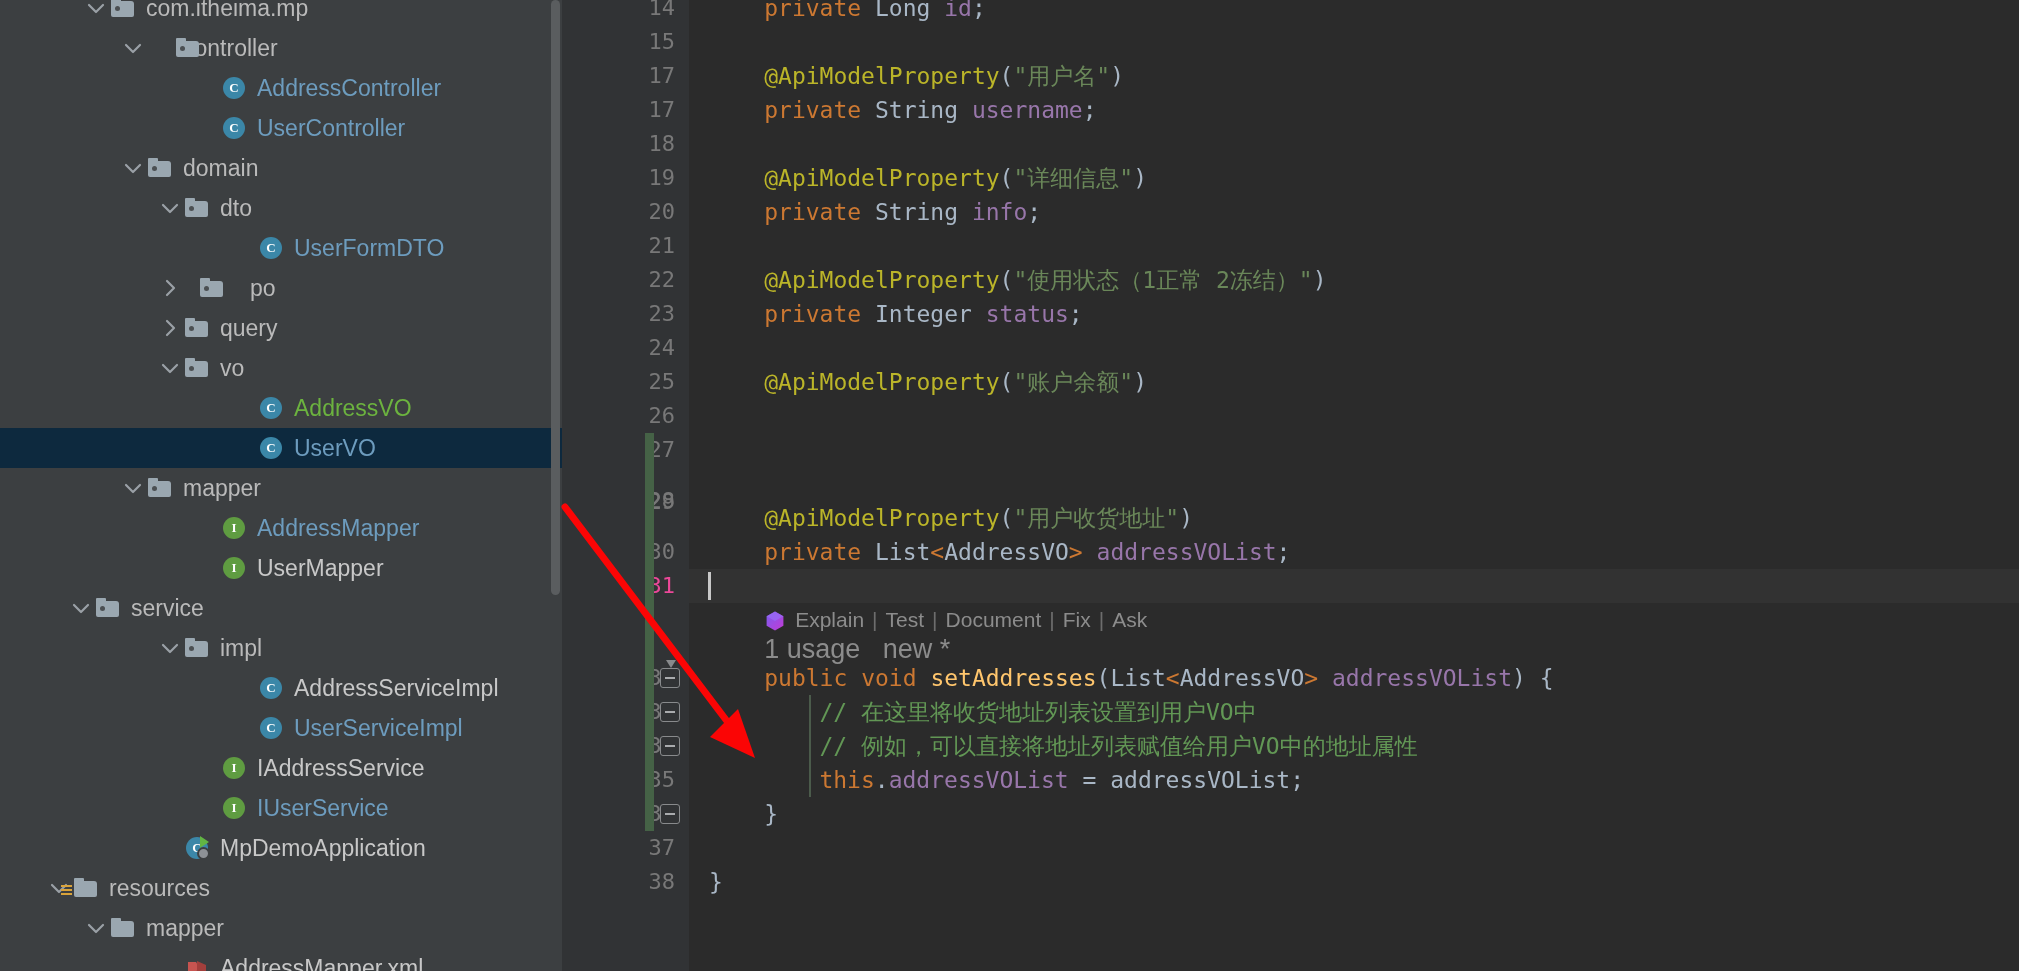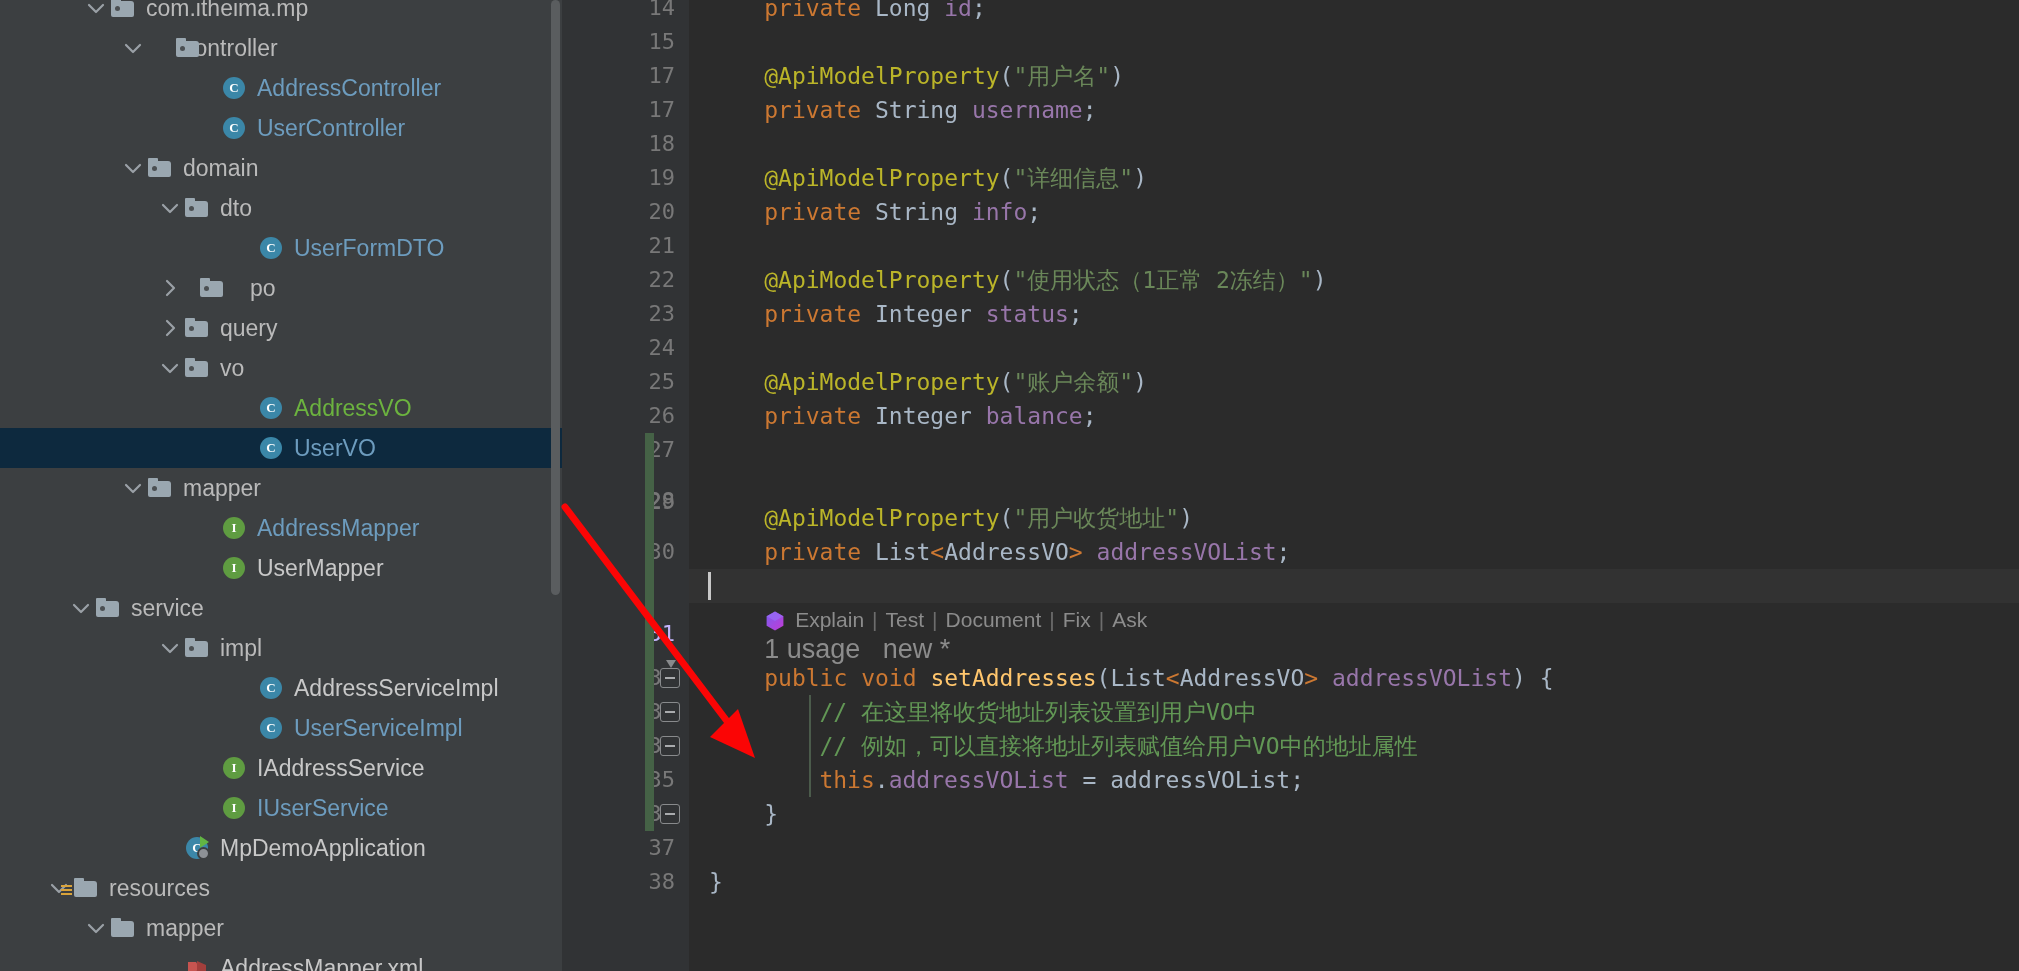--- a/index.html
+++ b/index.html
@@ -127,21 +127,21 @@
     background: #313335;
   }
   .ln {
     position: absolute; right: 14px;
     width: 100px; text-align: right;
     font-family: "DejaVu Sans Mono", monospace;
     font-size: 22px;
     color: #787878;
     line-height: 34px; height: 34px;
   }
-  .ln.current { color: #c4b5fd; margin-top: 48px; }
+  .ln.current { color: #ec4899; }
 
   
   #fold-strip {
     position: absolute; left: 93px; top: 0; width: 34px; height: 971px;
   }
   .fold-mark {
     position: absolute; left: 5px;
     width: 20px; height: 20px;
     border: 1px solid #888a8c;
     border-radius: 3px;
@@ -488,21 +488,20 @@
         <div class="code-line" style="top: 59px; padding-left: 75.2px;"><span class="t-ann">@ApiModelProperty</span><span class="t-punct">(</span><span class="t-str">"用户名"</span><span class="t-punct">)</span></div>
         <div class="code-line" style="top: 93px; padding-left: 75.2px;"><span class="t-kw">private </span><span class="t-type">String </span><span class="t-field">username</span><span class="t-punct">;</span></div>
         <div class="code-line" style="top: 127px; padding-left: 20px;"></div>
         <div class="code-line" style="top: 161px; padding-left: 75.2px;"><span class="t-ann">@ApiModelProperty</span><span class="t-punct">(</span><span class="t-str">"详细信息"</span><span class="t-punct">)</span></div>
         <div class="code-line" style="top: 195px; padding-left: 75.2px;"><span class="t-kw">private </span><span class="t-type">String </span><span class="t-field">info</span><span class="t-punct">;</span></div>
         <div class="code-line" style="top: 229px; padding-left: 20px;"></div>
         <div class="code-line" style="top: 263px; padding-left: 75.2px;"><span class="t-ann">@ApiModelProperty</span><span class="t-punct">(</span><span class="t-str">"使用状态（1正常 2冻结）"</span><span class="t-punct">)</span></div>
         <div class="code-line" style="top: 297px; padding-left: 75.2px;"><span class="t-kw">private </span><span class="t-type">Integer </span><span class="t-field">status</span><span class="t-punct">;</span></div>
         <div class="code-line" style="top: 331px; padding-left: 20px;"></div>
         <div class="code-line" style="top: 365px; padding-left: 75.2px;"><span class="t-ann">@ApiModelProperty</span><span class="t-punct">(</span><span class="t-str">"账户余额"</span><span class="t-punct">)</span></div>
-        <div class="code-line" style="top: 399px; padding-left: 75.2px;"><span class="t-kw">private </span><span class="t-type">Integer </span><span class="t-field">balance</span><span class="t-punct">;</span></div>
         <div class="code-line" style="top: 433px; padding-left: 20px;"></div>
         <div class="code-line" style="top: 467px; padding-left: 20px;"></div>
         <div class="code-line" style="top: 501px; padding-left: 75.2px;"><span class="t-ann">@ApiModelProperty</span><span class="t-punct">(</span><span class="t-str">"用户收货地址"</span><span class="t-punct">)</span></div>
         <div class="code-line" style="top: 535px; padding-left: 75.2px;"><span class="t-kw">private </span><span class="t-type">List</span><span class="t-generic">&lt;</span><span class="t-type">AddressVO</span><span class="t-generic">&gt;</span><span class="t-punct"> </span><span class="t-field">addressVOList</span><span class="t-punct">;</span></div>
         <div class="code-line" style="top: 569px; padding-left: 20px;"></div>
         <div class="code-line" style="top: 661px; padding-left: 75.2px;"><span class="t-kw">public </span><span class="t-kw">void </span><span class="t-method">setAddresses</span><span class="t-punct">(</span><span class="t-type">List</span><span class="t-generic">&lt;</span><span class="t-type">AddressVO</span><span class="t-generic">&gt; </span><span class="t-field">addressVOList</span><span class="t-punct">) {</span></div>
         <div class="code-line" style="top: 695px; padding-left: 130.4px;"><span class="t-comment">// 在这里将收货地址列表设置到用户VO中</span></div>
         <div class="code-line" style="top: 729px; padding-left: 130.4px;"><span class="t-comment">// 例如，可以直接将地址列表赋值给用户VO中的地址属性</span></div>
         <div class="code-line" style="top: 763px; padding-left: 130.4px;"><span class="t-kw">this</span><span class="t-punct">.</span><span class="t-field">addressVOList</span><span class="t-punct"> = </span><span class="t-type">addressVOList</span><span class="t-punct">;</span></div>
         <div class="code-line" style="top: 797px; padding-left: 75.2px;"><span class="t-punct">}</span></div>

